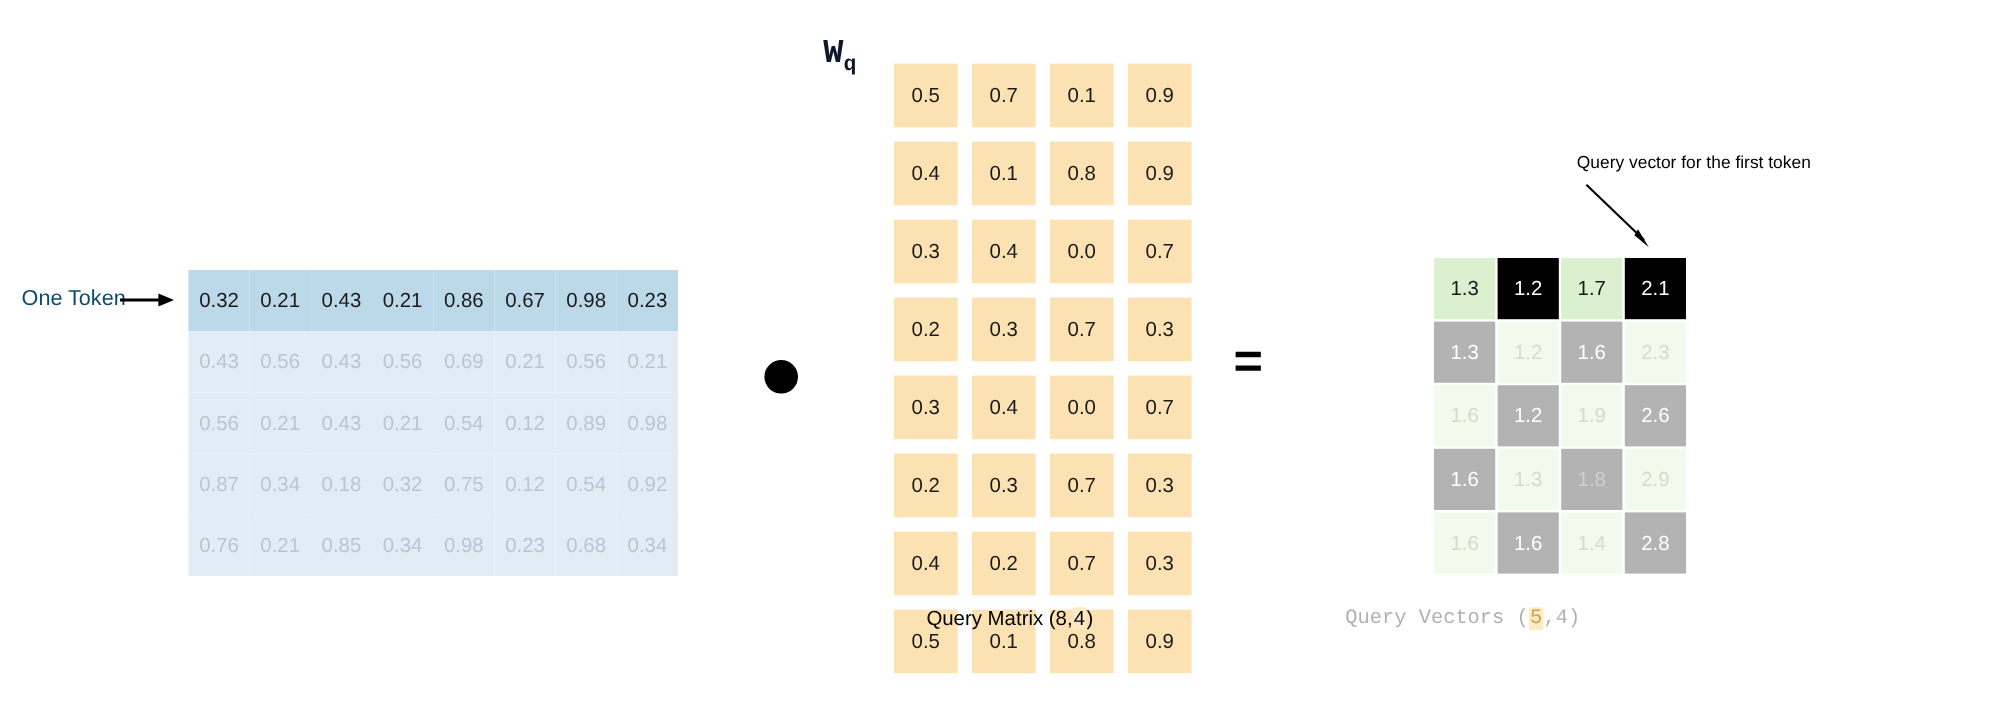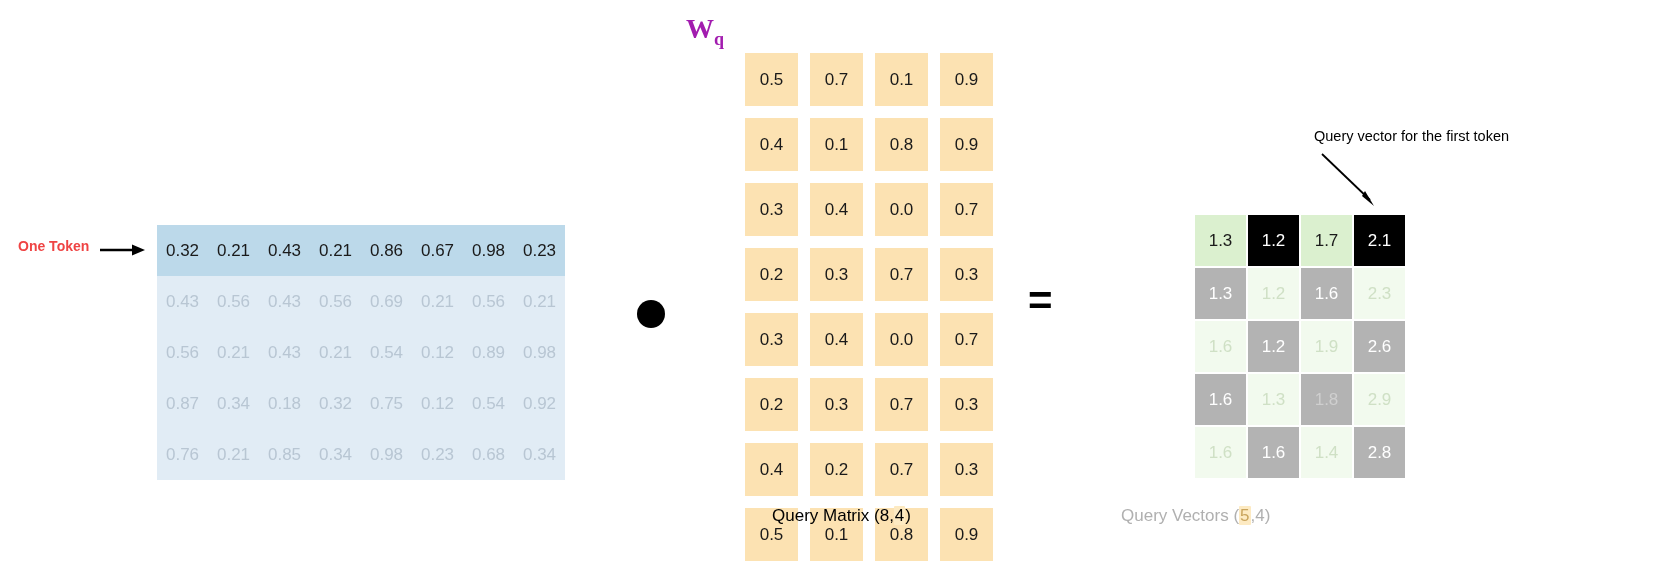--- a/index.html
+++ b/index.html
@@ -61,30 +61,30 @@
   }
   #equals-op {
     position: absolute; left: 1028px; top: 288px;
     width: 34px; height: 26px;
     font-size: 42px; font-weight: 700; color: #000;
     line-height: 0.6;
   }
 
   
   #wq-label {
-    position: absolute; left: 686px; top: 13px;
-    font-size: 28px; font-weight: 700; color: #a21caf;
-    font-family: Liberation Serif, serif;
+    position: absolute; left: 686px; top: 30px;
+    font-size: 28px; font-weight: 700; color: #0f172a;
+    font-family: Liberation Mono, monospace;
   }
   #wq-label sub { font-size: 18px; font-weight: 700; }
 
   
   #one-token {
     position: absolute; left: 18px; top: 238px;
-    font-size: 14px; color: #ef4444; font-weight: bold;
+    font-size: 18px; color: #0c4a6e;
   }
   #one-token-arrow {
     position: absolute; left: 100px; top: 243px;
     width: 46px; height: 14px;
   }
 
   
   #annot-text {
     position: absolute; left: 1314px; top: 128px;
     font-size: 14.5px; color: #000; white-space: nowrap;
@@ -95,21 +95,21 @@
   }
 
   
   .caption {
     position: absolute;
     font-size: 17px;
     white-space: nowrap;
   }
   #caption-embed  { left: 234px;  top: 506px; color: #b0b0b0; }
   #caption-query  { left: 772px;  top: 506px; color: #000000; }
-  #caption-result { left: 1121px; top: 506px; color: #b0b0b0; }
+  #caption-result { left: 1121px; top: 506px; color: #b0b0b0; font-family: Liberation Mono, monospace; }
   .hl-num { background: #fdeac2; padding: 0 1px; border-radius: 1px; }
   #caption-embed  .hl-num { color: #c9a45c; }
   #caption-result .hl-num { color: #c9a45c; }
   #caption-query  .hl-num { color: #000000; }
 </style>
 </head>
 <body>
 
 <div id="stage">
 

